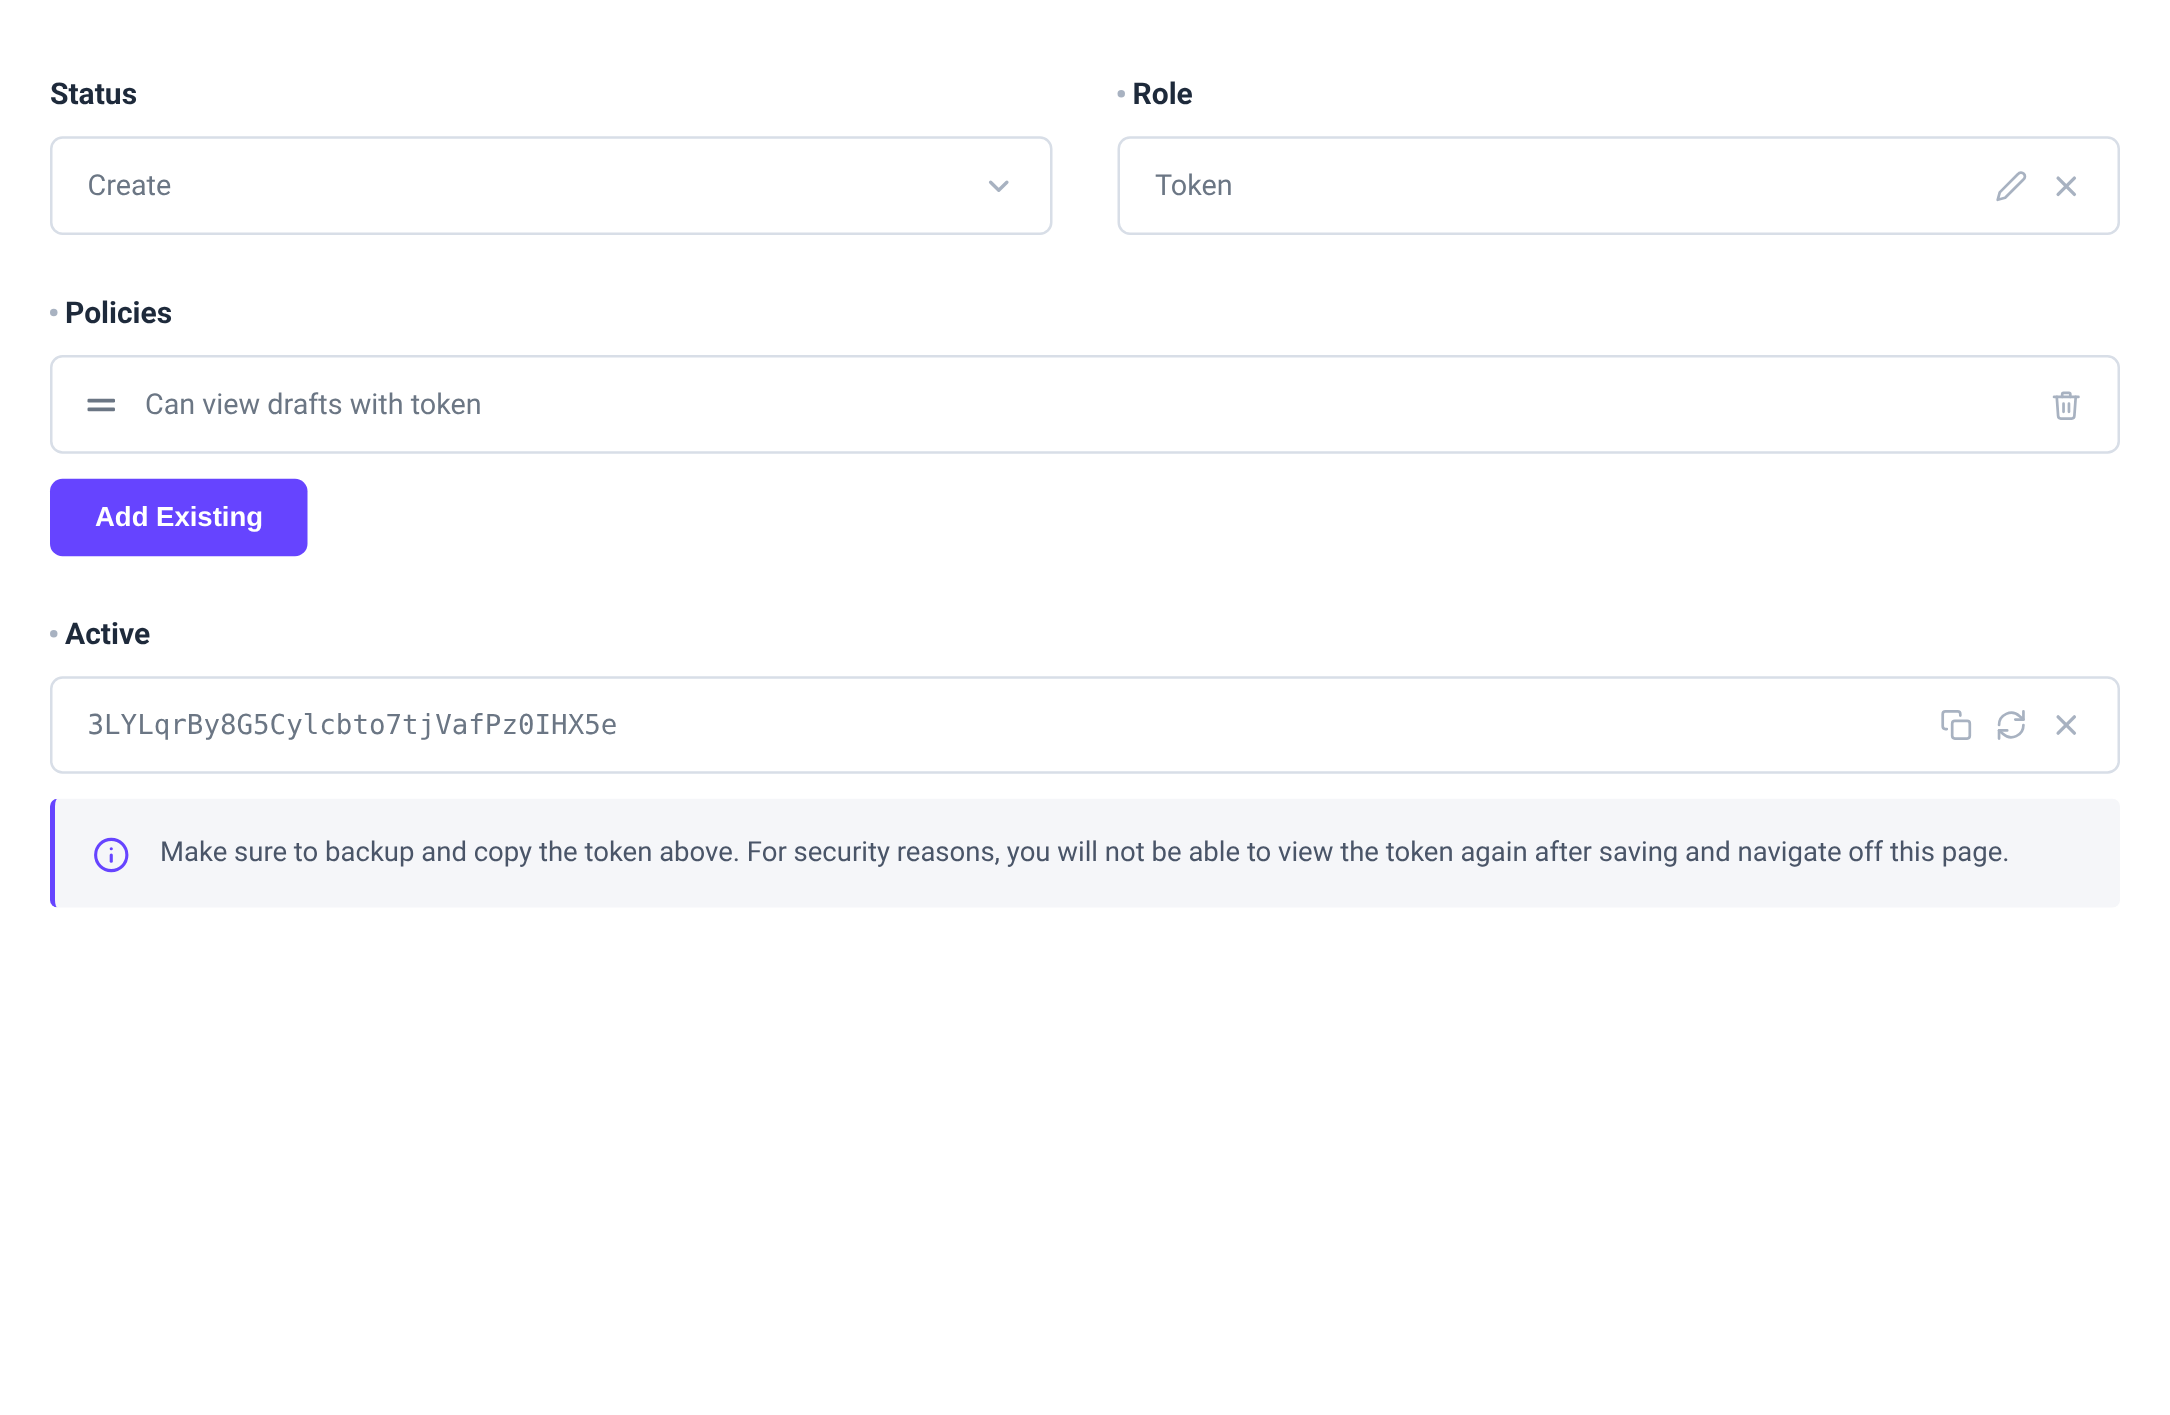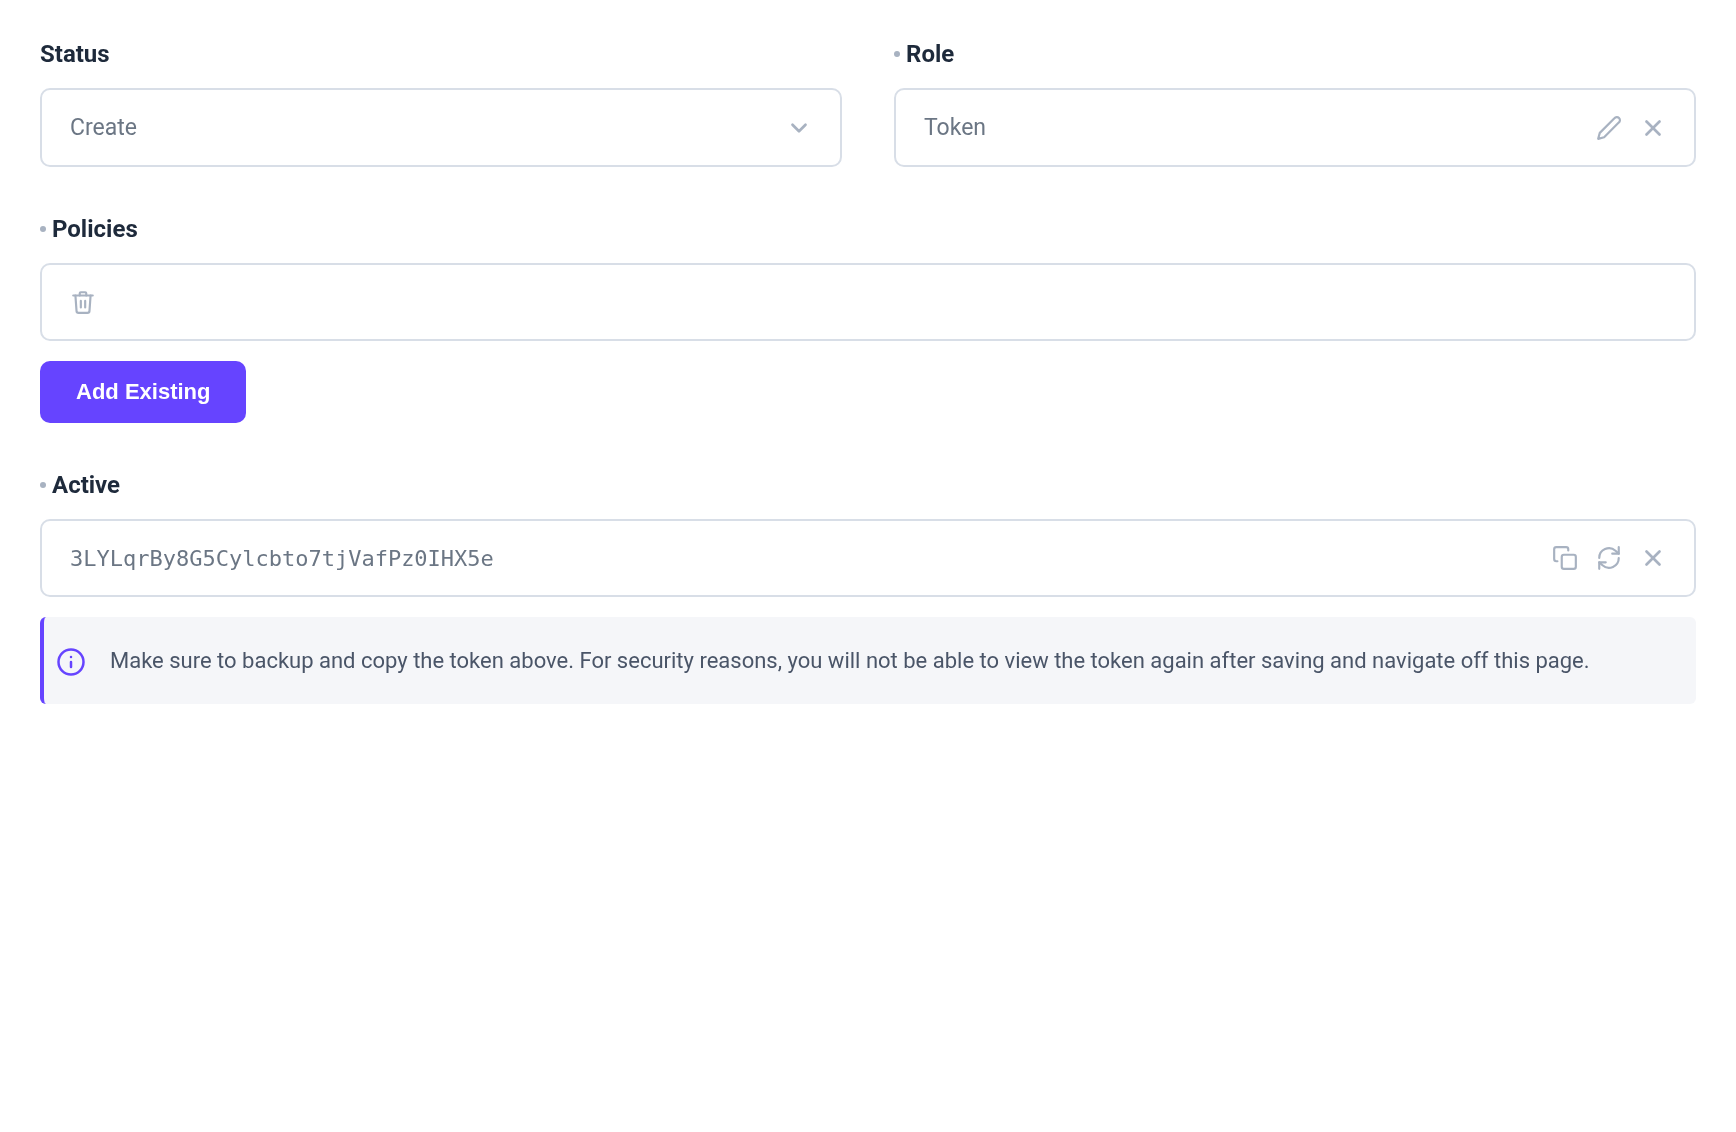--- a/index.html
+++ b/index.html
@@ -24,20 +24,21 @@
     .form-field {
       margin-bottom: 48px;
     }
     .label {
       display: flex;
       align-items: center;
       font-size: 24px;
       font-weight: 700;
       color: #1e2a3b;
       margin-bottom: 20px;
+      margin-top: 21px;
     }
     .label-dot {
       width: 6px;
       height: 6px;
       border-radius: 50%;
       background: #a8b2c1;
       margin-right: 6px;
     }
     .select-box {
       display: flex;
@@ -139,21 +140,21 @@
       gap: 18px;
       align-items: center;
     }
     .info-banner {
       display: flex;
       align-items: flex-start;
       gap: 24px;
       background: #f5f6f9;
       border-left: 4px solid #6644ff;
       border-radius: 6px;
-      padding: 26px 12px;
+      padding: 26px 30px;
       font-size: 22px;
       color: #4a5568;
       line-height: 1.6;
     }
     .info-icon {
       flex-shrink: 0;
       width: 30px;
       height: 30px;
       color: #6644ff;
       margin-top: 4px;
@@ -203,20 +204,27 @@
     </div>
   </div>
 </div>
 
 <div class="form-field">
   <div class="label">
     <span class="label-dot"></span>
     <span>Policies</span>
   </div>
   <div class="policy-item">
+    <div class="policy-left">
+      <span class="drag-handle">
+        <span></span>
+        <span></span>
+      </span>
+      <span>Can view drafts with token</span>
+    </div>
     <span class="icon clickable">
       <svg viewBox="0 0 24 24" fill="none" stroke="currentColor" stroke-width="2" stroke-linecap="round" stroke-linejoin="round">
           <polyline points="3 6 5 6 21 6"></polyline>
           <path d="M19 6l-1 14a2 2 0 0 1-2 2H8a2 2 0 0 1-2-2L5 6"></path>
           <path d="M10 11v6"></path>
           <path d="M14 11v6"></path>
           <path d="M9 6V4a1 1 0 0 1 1-1h4a1 1 0 0 1 1 1v2"></path>
         </svg>
     </span>
   </div>

